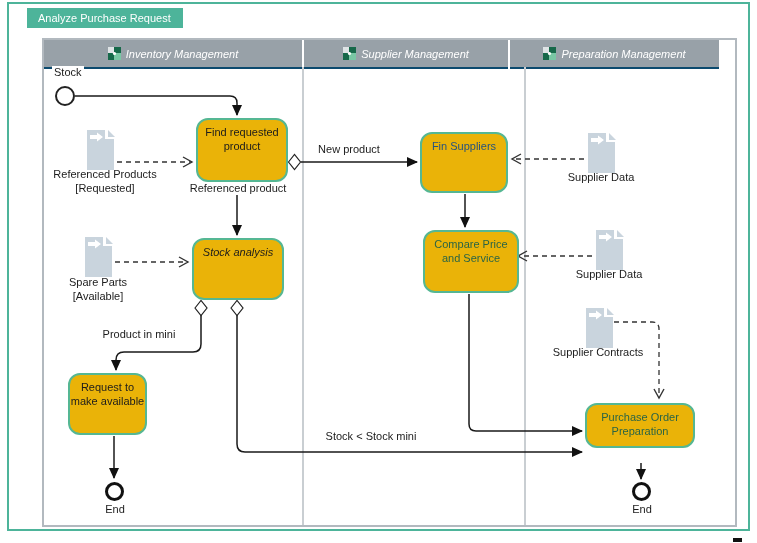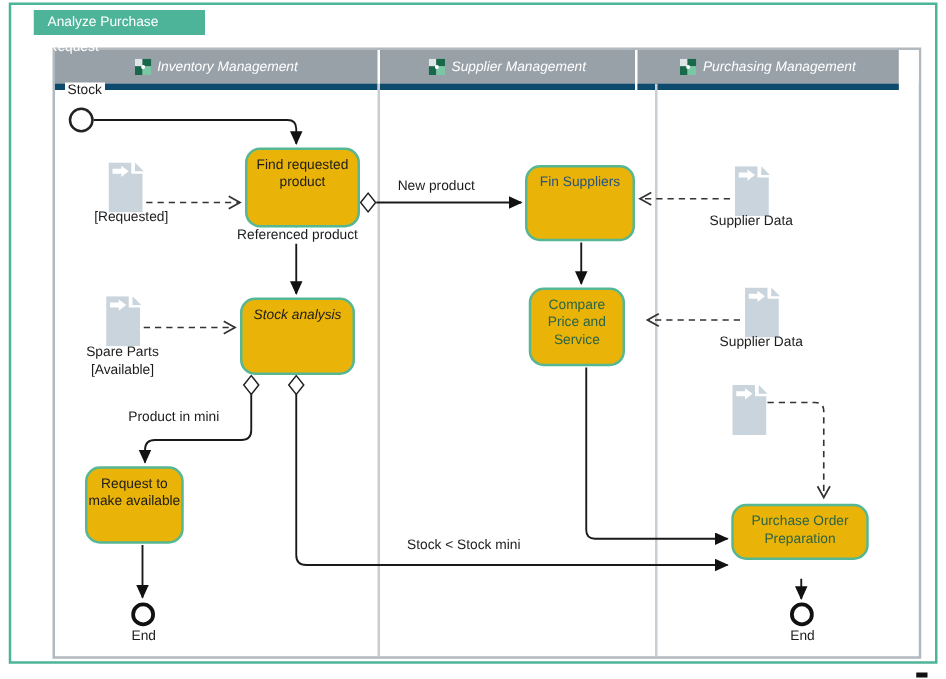--- a/index.html
+++ b/index.html
@@ -1,25 +1,25 @@
 <!DOCTYPE html>
 <html><head>
 <meta charset="utf-8">
 <style>
   html,body{margin:0;padding:0;background:#fff;}
   .stage{position:relative;width:757px;height:543px;background:#fff;overflow:hidden;
          font-family:"Liberation Sans",sans-serif;-webkit-font-smoothing:antialiased;}
   .frame{position:absolute;left:7px;top:2px;width:743px;height:529px;
          border:2px solid #4db49a;box-sizing:border-box;}
-  .title-tab{position:absolute;left:27px;top:8px;width:137px;height:20px;background:#4db49a;
+  .title-tab{position:absolute;left:27px;top:8px;width:156px;height:20px;background:#4db49a;
          color:#fff;font-size:11px;line-height:20px;padding-left:11px;box-sizing:border-box;z-index:5;}
   .lanes{position:absolute;left:42px;top:38px;width:695px;height:489px;
          border:2px solid #b2b9bf;box-sizing:border-box;background:#fff;}
   .lane-headers{position:absolute;left:0;top:0;width:100%;height:27px;display:flex;gap:2px;background:#fff;}
-  .lane-header{height:27px;background:#98a1a8;border-bottom:5px solid #0c4a6e;display:flex;
+  .lane-header{height:27px;background:#98a1a8;border-bottom:2px solid #0c4a6e;display:flex;
          align-items:center;justify-content:center;gap:5px;color:#fff;font-style:italic;font-size:11px;}
   .lh1{width:258px;} .lh2{width:204px;} .lh3{width:209px;}
   .lane-divider{position:absolute;top:27px;bottom:0;width:2px;background:#c9ced2;}
   .ld1{left:258px;} .ld2{left:480px;}
   .wires{position:absolute;left:0;top:0;width:757px;height:543px;pointer-events:none;}
   .task{position:absolute;box-sizing:border-box;border:2.5px solid #55b793;border-radius:12px;
         background:#eab308;display:flex;justify-content:center;padding-top:6px;z-index:3;}
   .task-label{font-size:11px;line-height:1.25;color:#1c1c1c;text-align:center;}
   .event{position:absolute;box-sizing:border-box;border-radius:50%;background:#fff;z-index:3;}
   .event.start{border:2px solid #222;}
@@ -64,21 +64,21 @@
         <span>Supplier Management</span>
       </div>
       <div class="lane-header lh3">
         <svg width="13" height="13" viewBox="0 0 13 13">
           <rect x="0" y="0" width="6" height="6" fill="#dfe4e6"></rect>
           <rect x="6" y="0" width="7" height="6" fill="#17694a"></rect>
           <rect x="0" y="6" width="6" height="7" fill="#17694a"></rect>
           <rect x="6" y="6" width="7" height="7" fill="#79c7a4"></rect>
           <circle cx="6.5" cy="6.5" r="1.6" fill="#fff"></circle>
         </svg>
-        <span>Purchasing Management</span>
+        <span>Preparation Management</span>
       </div>
     </div>
     <div class="lane-divider ld1"></div>
     <div class="lane-divider ld2"></div>
   </div>
 
   <svg class="wires">
     <defs>
       <marker id="mSolid" markerUnits="userSpaceOnUse" markerWidth="12" markerHeight="12" refX="10" refY="5" orient="auto">
         <path d="M0,0 L11,5 L0,10 Z" fill="#111"></path>
@@ -114,21 +114,21 @@
   </div>
   <div class="task" style="left:192px;top:238px;width:92px;height:62px">
     <span class="task-label" style="color: rgb(28, 28, 28); font-style: italic;">Stock analysis</span>
   </div>
   <div class="task" style="left:68px;top:373px;width:79px;height:62px">
     <span class="task-label" style="color: rgb(28, 28, 28);">Request to make available</span>
   </div>
   <div class="task" style="left:420px;top:132px;width:88px;height:61px">
     <span class="task-label" style="color: rgb(39, 83, 125);">Fin Suppliers</span>
   </div>
-  <div class="task" style="left:423px;top:230px;width:77px;height:63px">
+  <div class="task" style="left:423px;top:230px;width:96px;height:63px">
     <span class="task-label" style="color: rgb(42, 100, 69);">Compare Price and Service</span>
   </div>
   <div class="task" style="left:585px;top:403px;width:110px;height:45px">
     <span class="task-label" style="color: rgb(42, 100, 69);">Purchase Order Preparation</span>
   </div>
 
   <div class="lbl" style="left:52px;top:66px">Stock</div>
   <div class="event start" style="left:55px;top:86px;width:20px;height:20px"></div>
 
   <div class="event end" style="left:105px;top:482px;width:19px;height:19px"></div>
@@ -136,20 +136,21 @@
 
   <div class="event end" style="left:632px;top:482px;width:19px;height:19px"></div>
   <div class="lbl center" style="left:642px;top:503px">End</div>
 
   <svg class="doc-icon" style="left:84px;top:130px" width="32" height="40" viewBox="0 0 32 40">
     <path d="M3 0 H21 L21 9 H30 V40 H3 Z" fill="#c9d4dd"></path>
     <path d="M24 0 L31 7 L24 7 Z" fill="#c9d4dd"></path>
     <path d="M6 5 H13 V2.5 L19 7 L13 11.5 V9 H6 Z" fill="#fff"></path>
   </svg>
   <div class="doc-label" style="left:40px;top:168px;width:130px">
+    <div>Referenced Products</div>
     <div>[Requested]</div>
   </div>
 
   <svg class="doc-icon" style="left:82px;top:237px" width="32" height="40" viewBox="0 0 32 40">
     <path d="M3 0 H21 L21 9 H30 V40 H3 Z" fill="#c9d4dd"></path>
     <path d="M24 0 L31 7 L24 7 Z" fill="#c9d4dd"></path>
     <path d="M6 5 H13 V2.5 L19 7 L13 11.5 V9 H6 Z" fill="#fff"></path>
   </svg>
   <div class="doc-label" style="left:40px;top:276px;width:116px">
     <div>Spare Parts</div>
@@ -172,20 +173,23 @@
   </svg>
   <div class="doc-label" style="left:553px;top:268px;width:112px">
     <div>Supplier Data</div>
   </div>
 
   <svg class="doc-icon" style="left:583px;top:308px" width="32" height="40" viewBox="0 0 32 40">
     <path d="M3 0 H21 L21 9 H30 V40 H3 Z" fill="#c9d4dd"></path>
     <path d="M24 0 L31 7 L24 7 Z" fill="#c9d4dd"></path>
     <path d="M6 5 H13 V2.5 L19 7 L13 11.5 V9 H6 Z" fill="#fff"></path>
   </svg>
+  <div class="doc-label" style="left:535px;top:346px;width:126px">
+    <div>Supplier Contracts</div>
+  </div>
 
   <div class="lbl center" style="left:238px;top:182px">Referenced product</div>
   <div class="lbl center" style="left:349px;top:143px">New product</div>
   <div class="lbl center" style="left:139px;top:328px">Product in mini</div>
   <div class="lbl center" style="left:371px;top:430px">Stock &lt; Stock mini</div>
 
   <div class="resize-dot"></div>
 </div>
 
 </body></html>

